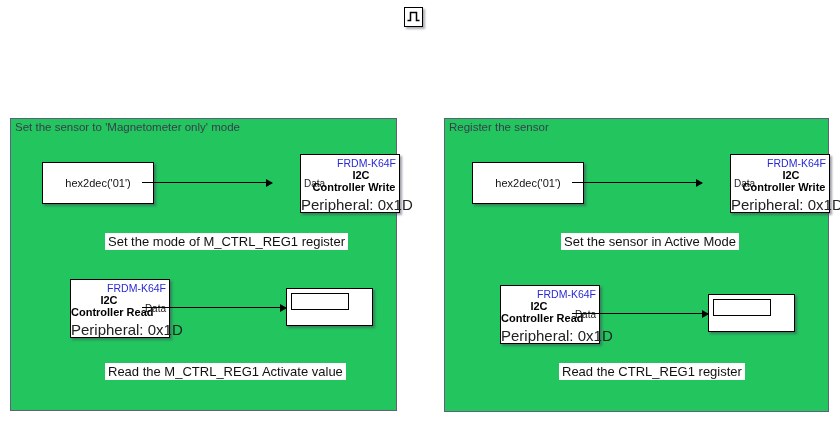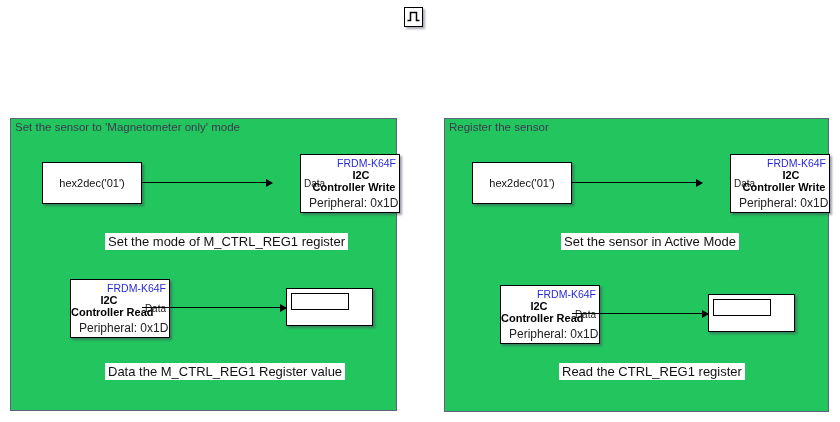--- a/index.html
+++ b/index.html
@@ -13,27 +13,27 @@
 
   
   .area{position:absolute;background:#22c55e;border:1px solid #60607a;box-sizing:border-box;}
   .area-left{left:10px;top:118px;width:387px;height:293px;}
   .area-right{left:444px;top:118px;width:385px;height:294px;}
   .area-title{position:absolute;left:4px;top:2px;font-size:11.5px;color:#3c3c4f;white-space:nowrap;}
 
   
   .blk{position:absolute;background:#fff;border:1.5px solid #000;box-sizing:border-box;
     box-shadow:2px 2px 2px rgba(70,70,90,.5);}
-  .const-blk{width:100px;height:42px;display:flex;align-items:center;justify-content:center;
+  .const-blk{width:112px;height:42px;display:flex;align-items:center;justify-content:center;
     font-size:11px;color:#111;}
   .i2c-blk{width:100px;height:59px;font-size:11px;color:#111;margin-left:28px;}
   .i2c-blk .board{position:absolute;top:2px;right:3px;font-size:10.5px;color:#2a2ad4;}
   .i2c-blk .l1{position:absolute;top:14px;left:0;right:0;text-align:center;font-weight:bold;color:#000;}
   .i2c-blk .l2{position:absolute;top:26px;left:0;right:0;text-align:center;font-weight:bold;color:#000;white-space:nowrap;}
-  .i2c-blk .l3{position:absolute;top:41px;left:0;right:0;font-size:12px;color:#222;white-space:nowrap;padding-left:8px;}
+  .i2c-blk .l3{position:absolute;top:41px;left:0;right:0;text-align:center;font-size:15px;color:#222;white-space:nowrap;}
   .i2c-blk.write .l1{padding-left:22px;}
   .i2c-blk.write .l2{padding-left:8px;}
   .i2c-blk.read  .l1{padding-right:22px;}
   .i2c-blk.read  .l2{padding-right:16px;}
   .i2c-blk .port{position:absolute;top:23px;font-size:10px;color:#222;}
   .i2c-blk.write .port{left:3px;}
   .i2c-blk.read  .port{right:3px;}
   .display-blk{width:87px;height:38px;}
   .display-inner{position:absolute;left:4px;top:4px;width:56px;height:15px;border:1.5px solid #000;background:#fff;}
 
@@ -85,21 +85,21 @@
       <span class="l2">Controller Read</span>
       <span class="l3">Peripheral: 0x1D</span>
     </div>
 
     <div class="wire" style="left:131px;top:188px;width:144px;"></div>
 
     <div class="blk display-blk" style="left:275px;top:169px;">
       <div class="display-inner"></div>
     </div>
 
-    <div class="note" style="left:94px;top:244px;">Data the M_CTRL_REG1 Register value</div>
+    <div class="note" style="left:94px;top:244px;">Read the M_CTRL_REG1 Activate value</div>
   </div>
 
   <div class="area area-right">
     <div class="area-title">Register the sensor</div>
 
     <div class="blk const-blk" style="left:27px;top:43px;">
       <span>hex2dec('01')</span>
     </div>
 
     <div class="wire" style="left:127px;top:63px;width:130px;"></div>

